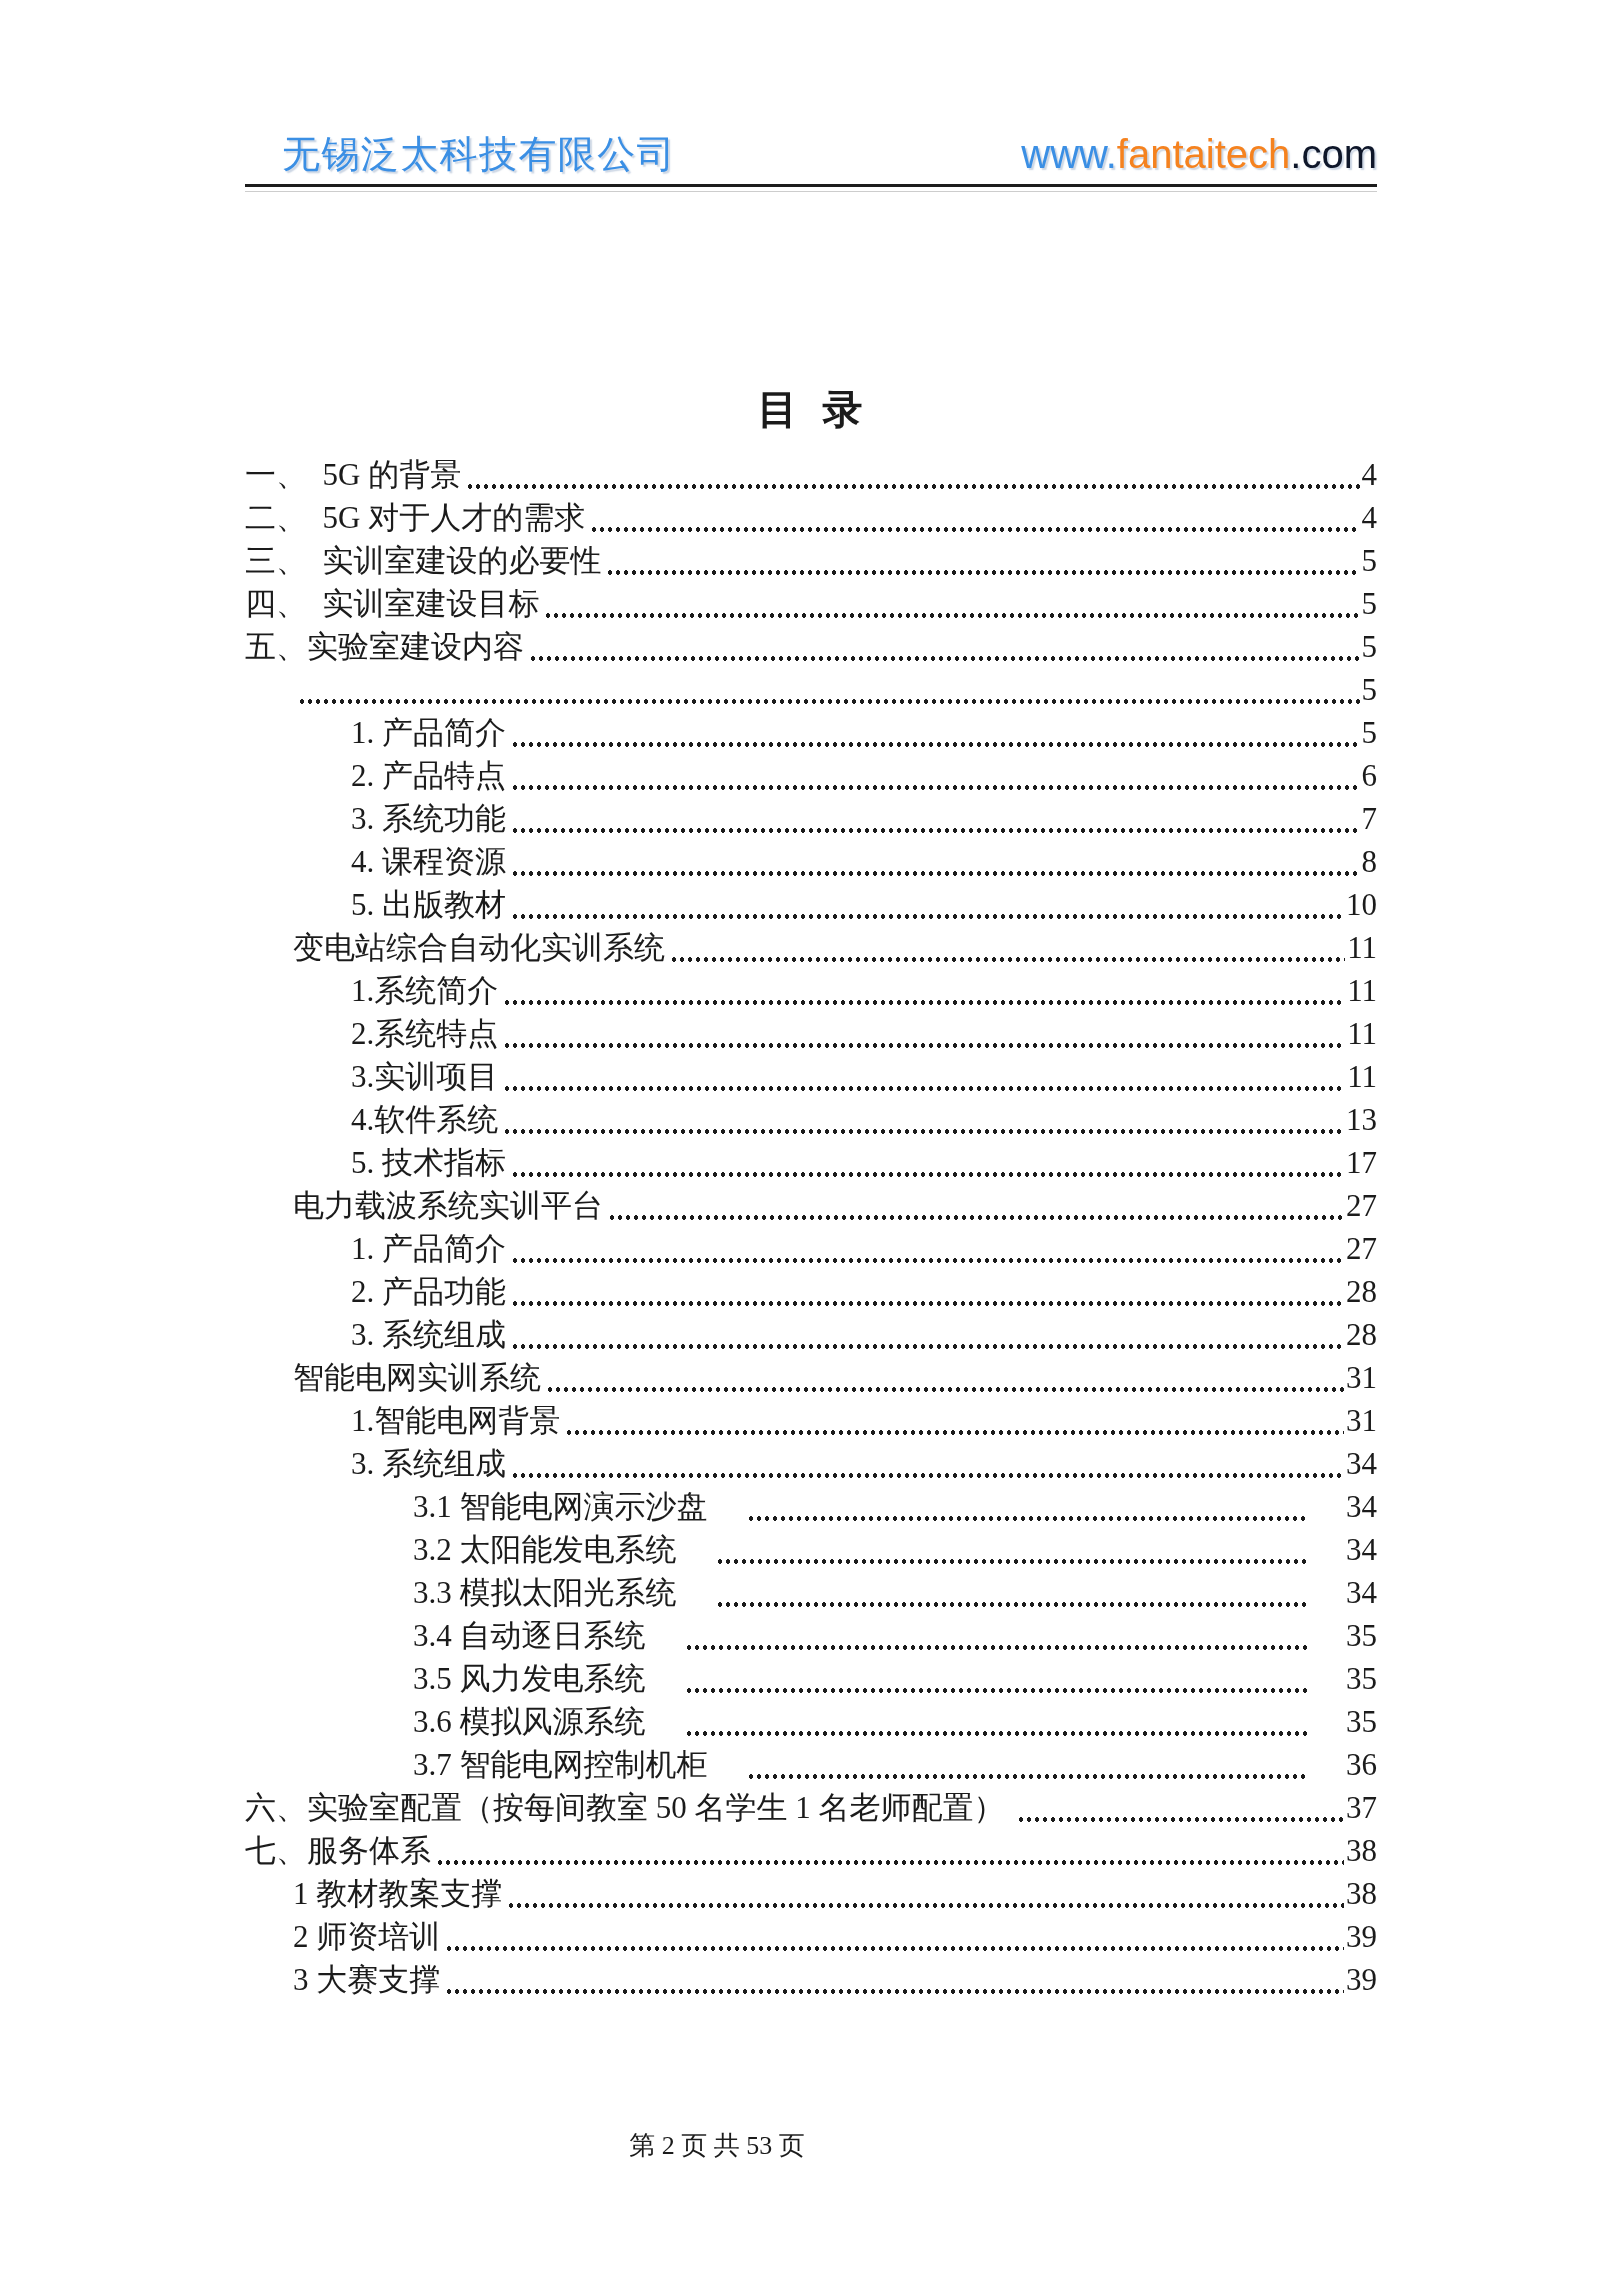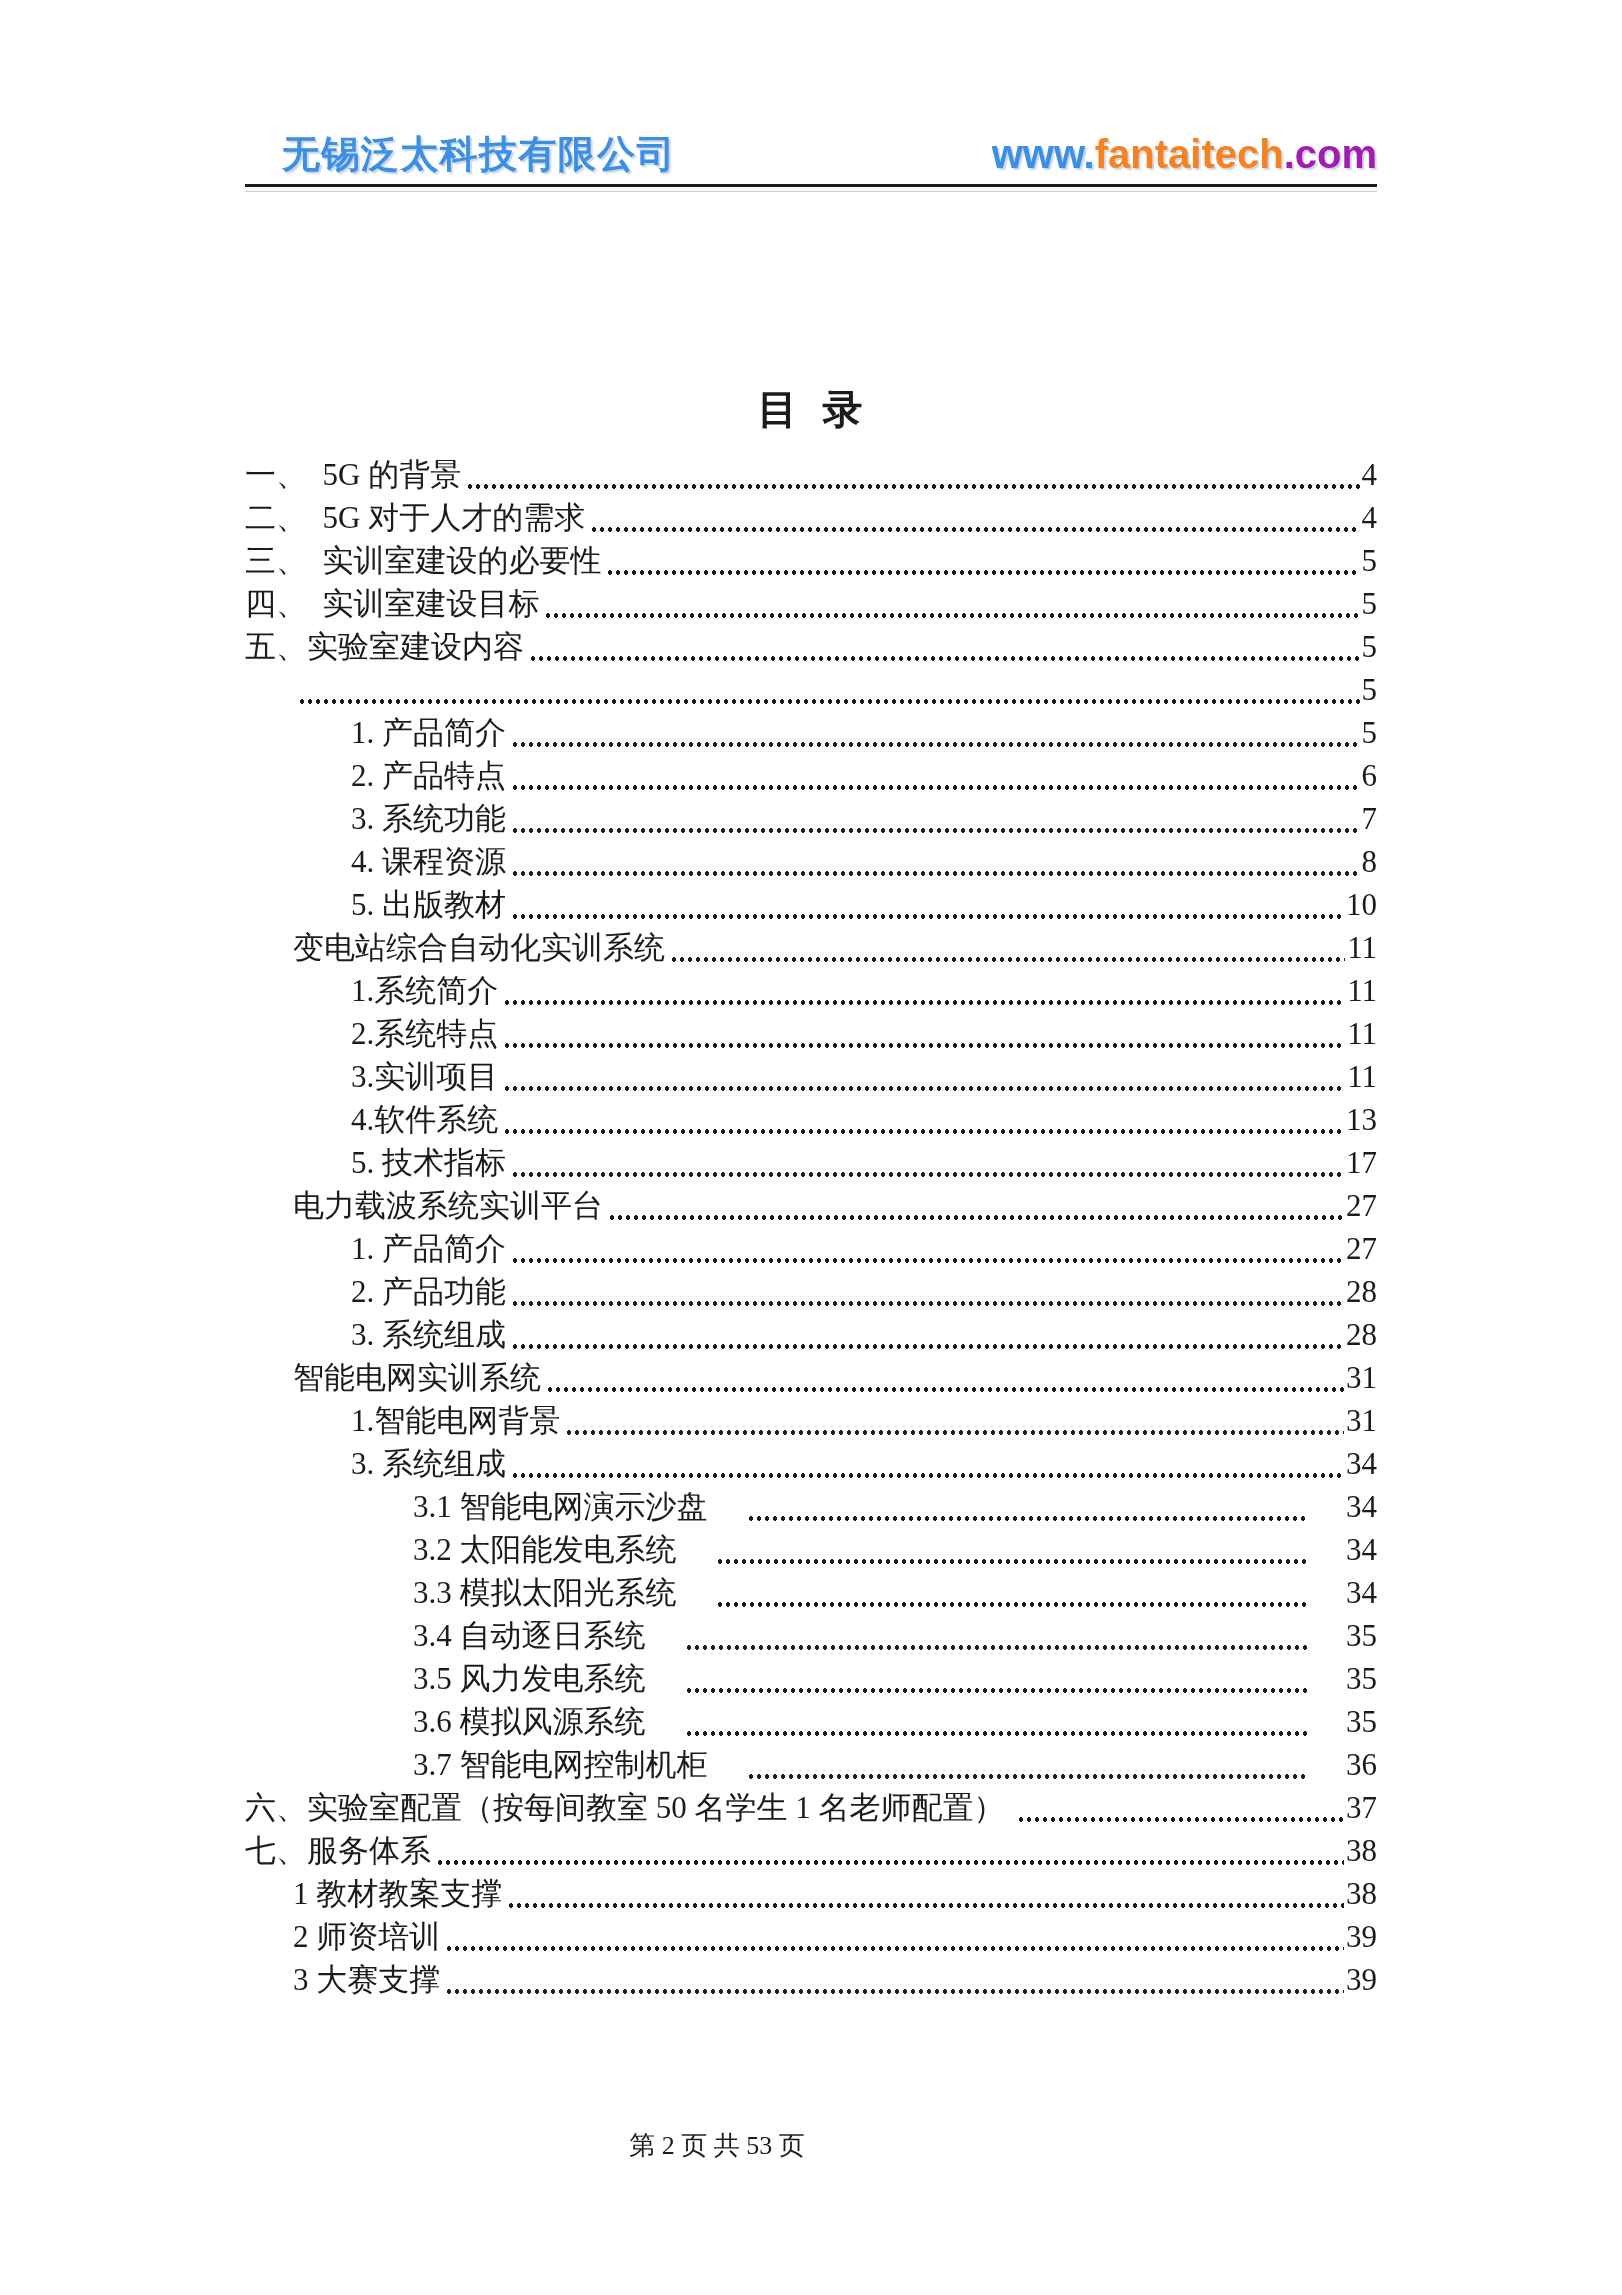--- a/index.html
+++ b/index.html
@@ -10,21 +10,21 @@
     font-family:"Liberation Serif","DejaVu Serif",serif;
     color:#1b1b1b;
     overflow:hidden;
   }
   .content{margin:0 245px;width:1132px;}
   
   .header{
     padding-top:130px;
     display:flex;justify-content:space-between;align-items:flex-end;
     font-family:"Liberation Sans","DejaVu Sans",sans-serif;
-    font-weight:bold;
+    font-weight:normal;
     line-height:48px;
   }
   .company{
     font-size:38px;letter-spacing:1.4px;padding-left:37px;
     text-shadow:2px 2px 1.4px rgba(125,150,185,0.40);
   }
   .siteurl{
     font-size:40px;
     text-shadow:2px 2px 1.4px rgba(125,150,185,0.40);
   }
@@ -71,21 +71,21 @@
   }
 </style>
 </head>
 <body>
 
 <div class="page">
   <div class="content">
 
     <div class="header">
       <div class="company" style="color: rgb(59, 143, 228);">无锡泛太科技有限公司</div>
-      <div class="siteurl"><span style="color: rgb(59, 143, 228); margin-left: 10px;">www.</span><span style="color: rgb(245, 130, 31);">fantaitech</span><span style="color: #a21caf;">.com</span></div>
+      <div class="siteurl"><span style="color: rgb(59, 143, 228); margin-left: 10px;">www.</span><span style="color: rgb(245, 130, 31);">fantaitech</span><span style="color: #0f172a;">.com</span></div>
     </div>
 
     <div class="rule-dark"></div>
     <div class="rule-light"></div>
 
     <h1 class="doc-title">目 录</h1>
 
     <div class="toc">
         <div class="toc-row lv0">
     <span class="lbl"><span>一、  5G 的背景</span></span>

